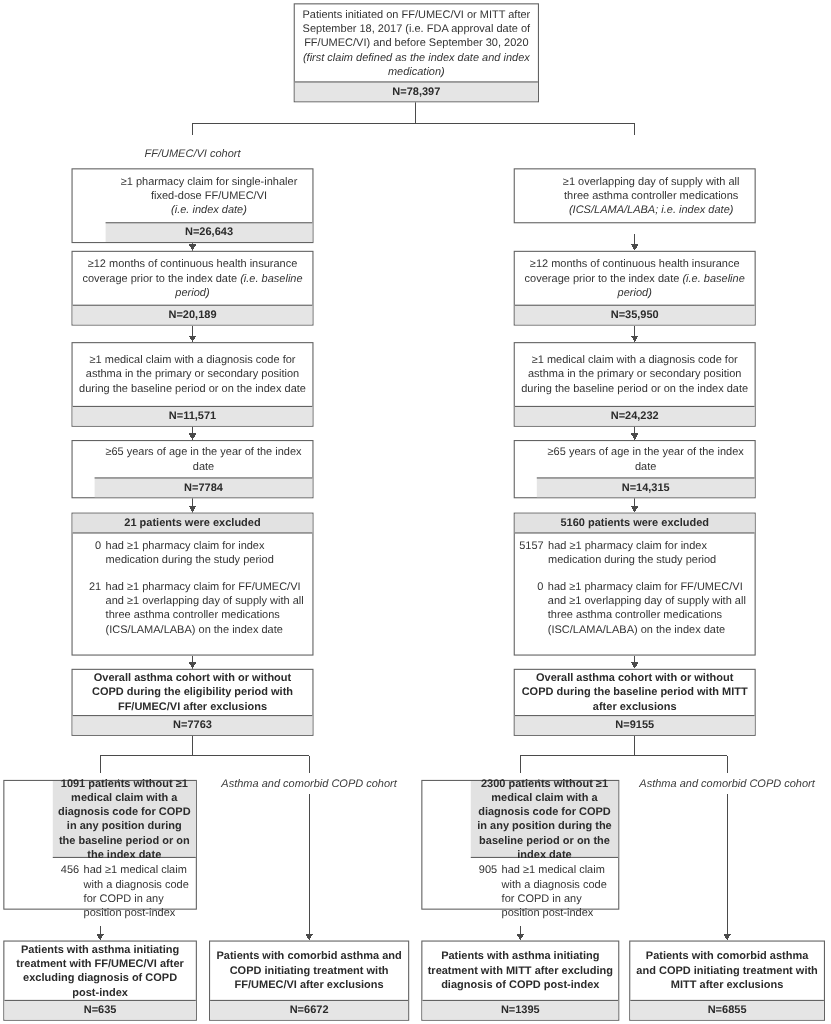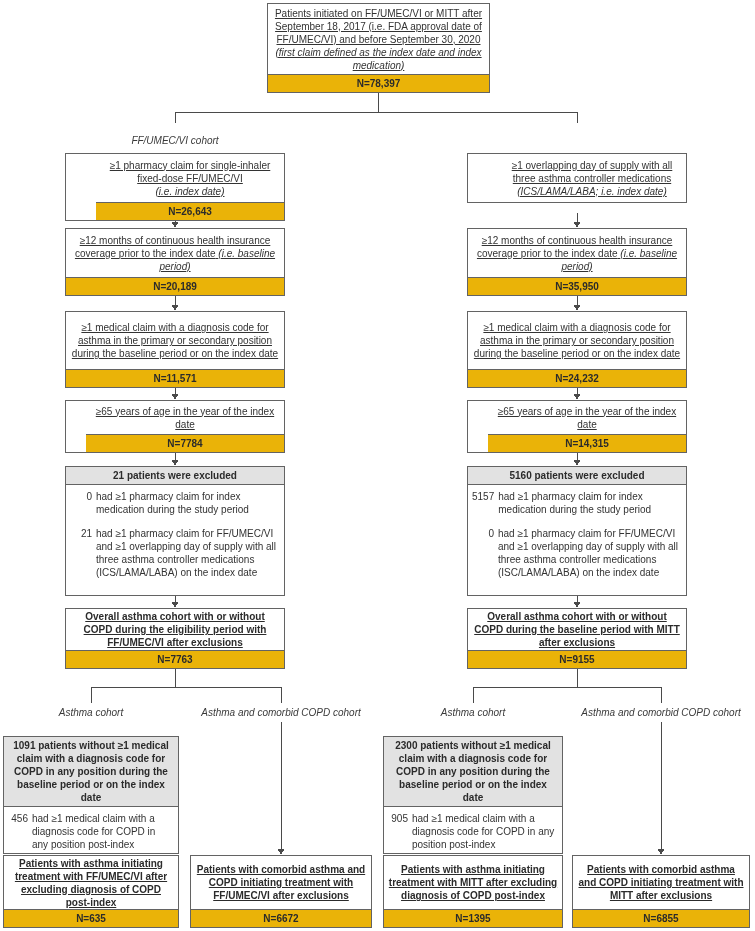--- a/index.html
+++ b/index.html
@@ -7,25 +7,25 @@
     position:relative; width:755px; height:931px; background:#ffffff;
     font-family:"Liberation Sans", sans-serif; color:#333333;
   }
   .connectors { position:absolute; left:0; top:0; width:755px; height:931px; }
   .box {
     position:absolute; border:1px solid #636363; background:#ffffff;
     box-sizing:border-box; font-size:10px;
   }
   .body {
     display:flex; flex-direction:column; justify-content:center;
-    text-align:center; line-height:13px; padding:2px 4px; box-sizing:border-box;text-decoration:underline;
+    text-align:center; line-height:13px; padding:2px 4px; box-sizing:border-box;
   }
   .bold { font-weight:bold; color:#2b2b2b; }
   .nbar {
-    border-top:1px solid #636363; background:#eab308; text-align:center;
+    border-top:1px solid #636363; background:#e5e5e5; text-align:center;
     font-weight:bold; color:#2b2b2b; height:17px; line-height:17px; font-size:10px;
   }
   .note-block { display:block; font-style:italic; }
   .note-inline { font-style:italic; }
   .col-label {
     position:absolute; font-style:italic; font-size:10px; text-align:center;
     color:#3a3a3a; line-height:13px;
   }
   .excl-header {
     background:#e2e2e2; border-bottom:1px solid #636363; font-weight:bold;
@@ -50,21 +50,21 @@
   .top-box .body { height:70px; }
   .row-b1 { top:153px;padding-left:30px; } .row-b1 .body { height:48px; }
   .row-b2 { top:228px; } .row-b2 .body { height:48px; }
   .row-b3 { top:311px; } .row-b3 .body { height:57px; }
   .row-b4 { top:400px;padding-left:20px; } .row-b4 .body { height:33px; }
   .row-excl { top:466px; height:130px; }
   .row-excl .excl-header { height:18px; }
   .row-excl .excl-body { height:110px; }
   .row-overall { top:608px; } .row-overall .body { height:41px; }
 
-  .row-subexcl { top:736px; }
+  .row-subexcl { top:709px;padding-left:44px; }
   .row-subexcl .excl-header { height:70px; display:flex; align-items:center; justify-content:center; }
   .row-subexcl .excl-body { height:46px; }
   .row-final { top:855px; } .row-final .body { height:53px; }
   .lbl-top { top:120px;margin-top:14px; }
   .lbl-bottom { top:706px; }
 </style>
 </head>
 <body>
 
 <div class="figure">

